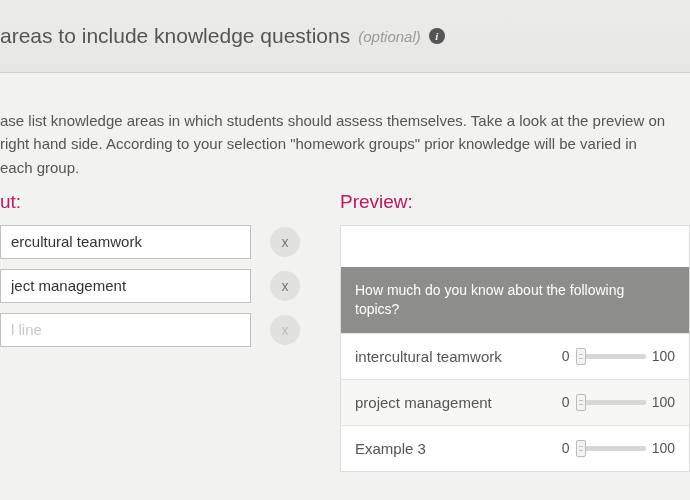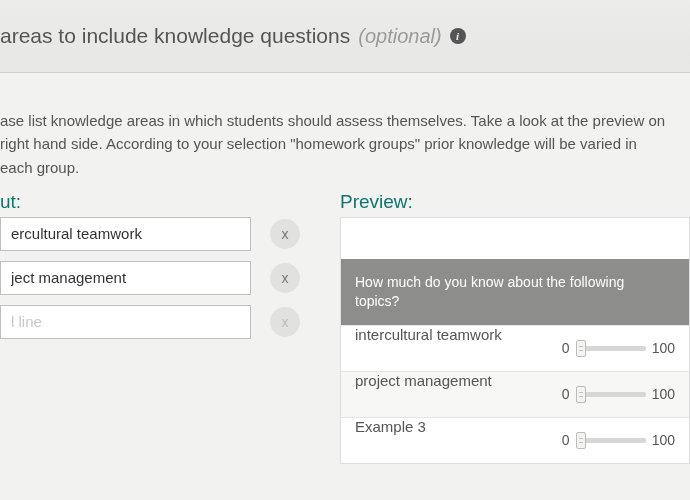--- a/index.html
+++ b/index.html
@@ -20,21 +20,21 @@
   .header-title {
     font-size: 21px;
     font-weight: 400;
     color: #555;
     display: flex;
     align-items: center;
     gap: 8px;
   }
   .header-opt {
     font-style: italic;
-    font-size: 20px;
+    font-size: 15px;
     color: #9a9a98;
     font-weight: 400;
   }
   .info-icon {
     display: inline-flex;
     width: 16px; height: 16px;
     border-radius: 50%;
     background: #555;
     color: #eee;
     font-size: 11px;
@@ -50,23 +50,23 @@
     line-height: 1.55;
     color: #555;
     padding-right: 20px;
     margin-bottom: 12px;
   }
   .columns { display: flex; gap: 40px; }
   .col-left { flex: 0 0 300px; }
   .col-right { flex: 1; }
   .col-heading {
     font-size: 19px;
-    color: #0f766e;
+    color: #be185d;
     font-weight: 400;
-    margin-bottom: 4px;
+    margin-bottom: 12px;
   }
   .input-row {
     display: flex;
     align-items: center;
     gap: 19px;
     margin-bottom: 10px;
   }
   .text-input {
     flex: 1;
     height: 34px;
@@ -109,20 +109,21 @@
   .preview-head-scale {
     font-style: italic;
     font-size: 12.5px;
     text-align: right;
     color: #eceae8;
     align-self: center;
     max-width: 140px;
   }
   .preview-row {
     display: flex;
+    align-items: center;
     border-top: 1px solid #e4e4e2;
     height: 46px;
     padding: 0 14px;
     font-size: 15px;
     color: #555;
   }
   .preview-row:nth-child(odd) { background: #f7f7f5; }
   .preview-label { flex: 1; }
   .preview-slider {
     display: flex;

